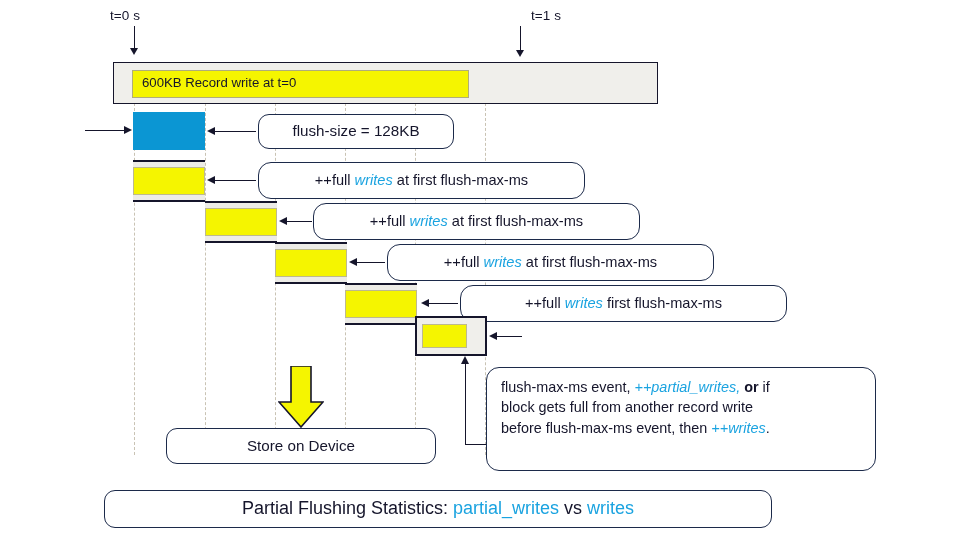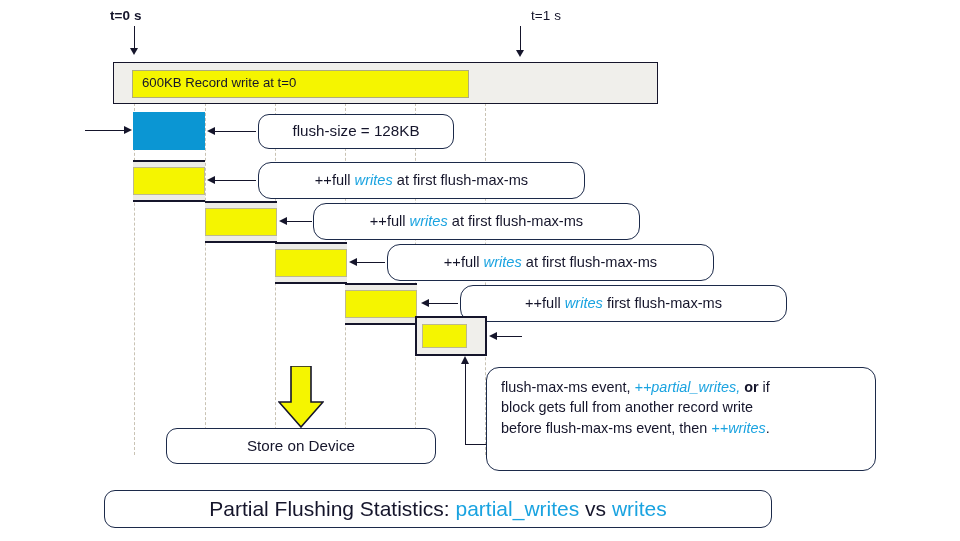--- a/index.html
+++ b/index.html
@@ -166,21 +166,21 @@
   }
 
   
   .big-arrow { position: absolute; }
 </style>
 </head>
 <body>
 
 <div id="stage">
 
-  <div class="time-label" style="left:110px; top:8px;font-weight:bold;">t=0 s</div>
+  <div class="time-label" style="left:110px; top:8px;">t=0 s</div>
   <div class="time-stem" style="left:134px; top:26px; height:24px;"></div>
   <div class="time-head" style="left:130px; top:48px;"></div>
 
   <div class="time-label" style="left:503px; top:8px;margin-left:28px;">t=1 s</div>
   <div class="time-stem" style="left:520px; top:26px; height:26px;"></div>
   <div class="time-head" style="left:516px; top:50px;"></div>
 
   <div class="lifeline" style="left:134px; top:103px; height:352px;"></div>
   <div class="lifeline" style="left:205px; top:103px; height:352px;"></div>
   <div class="lifeline" style="left:275px; top:103px; height:352px;"></div>
@@ -257,17 +257,17 @@
   </div>
 
   <svg class="big-arrow" style="left:278px; top:366px;" width="46" height="62" viewBox="0 0 46 62">
     <polygon points="13,0 33,0 33,36 45,36 23,61 1,36 13,36" fill="#f5f500" stroke="#15152b" stroke-width="1.6"></polygon>
   </svg>
 
   <div class="callout plain" style="left:166px; top:428px; width:270px; height:36px;">
     <span>Store on Device</span>
   </div>
 
-  <div class="callout plain" style="left:104px; top:490px; width:668px; height:38px; font-size:21px;">
+  <div class="callout plain" style="left:104px; top:490px; width:668px; height:38px; font-size:18px;">
     <span><span>Partial Flushing Statistics: </span><span class="cy">partial_writes</span><span> vs </span><span class="cy">writes</span></span>
   </div>
 
 </div>
 
 </body></html>

